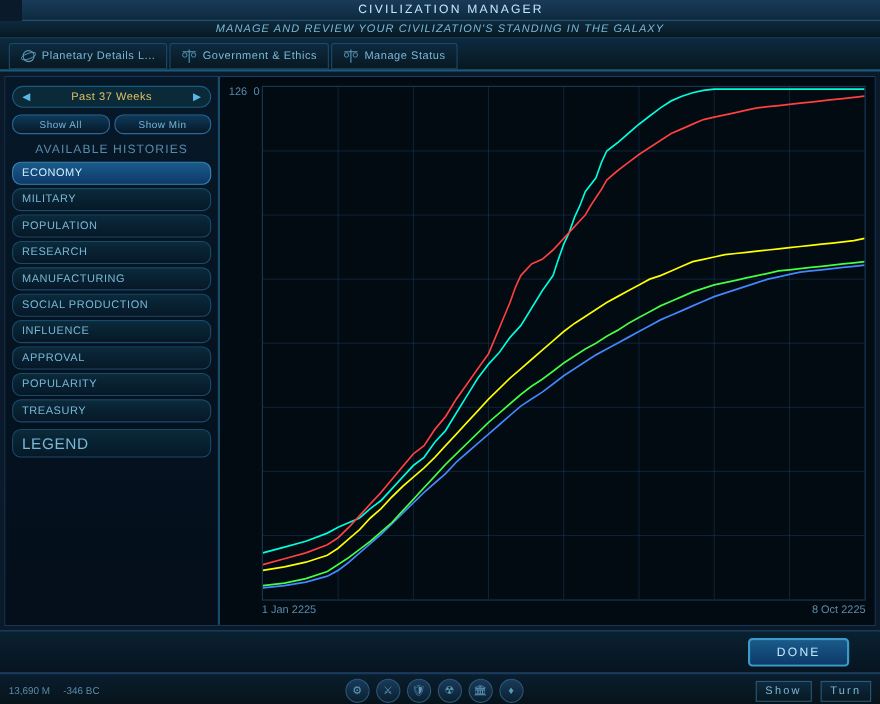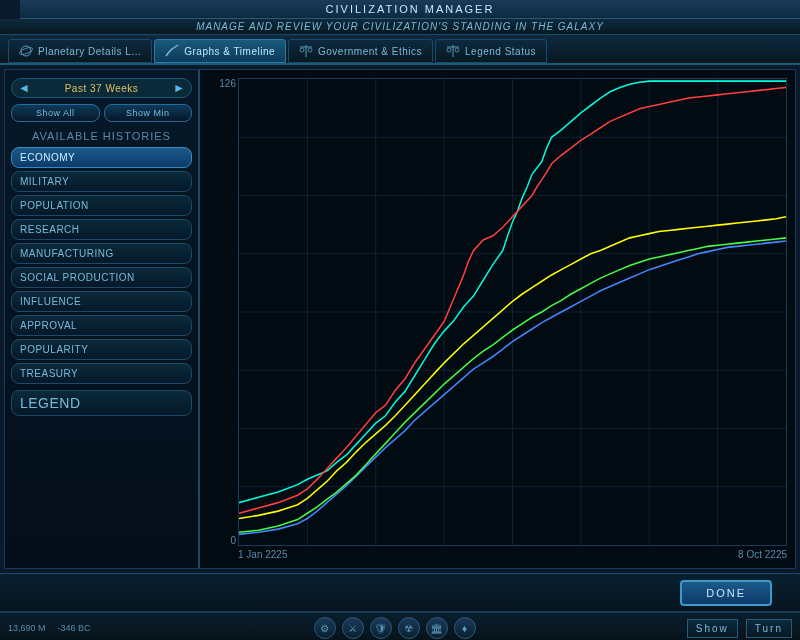--- a/index.html
+++ b/index.html
@@ -194,21 +194,21 @@
 
     .chart-wrapper {
       flex: 1;
       position: relative;
       display: flex;
     }
 
     .y-axis {
       width: 30px;
       display: flex;
-      flex-direction: column;
+      flex-direction: row;
       justify-content: space-between;
       padding: 0 2px 0 0;
     }
 
     .y-label {
       font-size: 10px;
       color: #5a8aaa;
       text-align: right;
     }
 
@@ -328,43 +328,37 @@
 </div>
 
 <div class="tab-bar">
   <div class="tab">
     <svg class="tab-icon" viewBox="0 0 14 14">
       <circle cx="7" cy="7" r="5" fill="none" stroke="#5a9aba" stroke-width="1"></circle>
       <ellipse cx="7" cy="7" rx="7" ry="2.5" fill="none" stroke="#5a9aba" stroke-width="0.8" transform="rotate(-20,7,7)"></ellipse>
     </svg>
     <span>Planetary Details L...</span>
   </div>
-  <div class="tab active">
-    <svg class="tab-icon" viewBox="0 0 14 14">
-      <polyline points="1,12 4,8 7,5 10,3 13,1" fill="none" stroke="#7ab8d8" stroke-width="1.5"></polyline>
-    </svg>
-    <span>Graphs &amp; Timeline</span>
-  </div>
   <div class="tab">
     <svg class="tab-icon" viewBox="0 0 14 14">
       <line x1="7" y1="1" x2="7" y2="13" stroke="#5a9aba" stroke-width="1"></line>
       <line x1="1" y1="3" x2="13" y2="3" stroke="#5a9aba" stroke-width="1"></line>
       <circle cx="3" cy="6" r="2" fill="none" stroke="#5a9aba" stroke-width="0.8"></circle>
       <circle cx="11" cy="6" r="2" fill="none" stroke="#5a9aba" stroke-width="0.8"></circle>
     </svg>
     <span>Government &amp; Ethics</span>
   </div>
   <div class="tab">
     <svg class="tab-icon" viewBox="0 0 14 14">
       <line x1="7" y1="1" x2="7" y2="13" stroke="#5a9aba" stroke-width="1"></line>
       <line x1="1" y1="3" x2="13" y2="3" stroke="#5a9aba" stroke-width="1"></line>
       <circle cx="3" cy="6" r="2" fill="none" stroke="#5a9aba" stroke-width="0.8"></circle>
       <circle cx="11" cy="6" r="2" fill="none" stroke="#5a9aba" stroke-width="0.8"></circle>
     </svg>
-    <span>Legend Status</span>
+    <span>Manage Status</span>
   </div>
 </div>
 
 <div class="main-content">
 
   <div class="sidebar">
     <div class="time-selector">
       <span class="time-arrow">◄</span>
       <span class="time-label">Past 37 Weeks</span>
       <span class="time-arrow">►</span>

